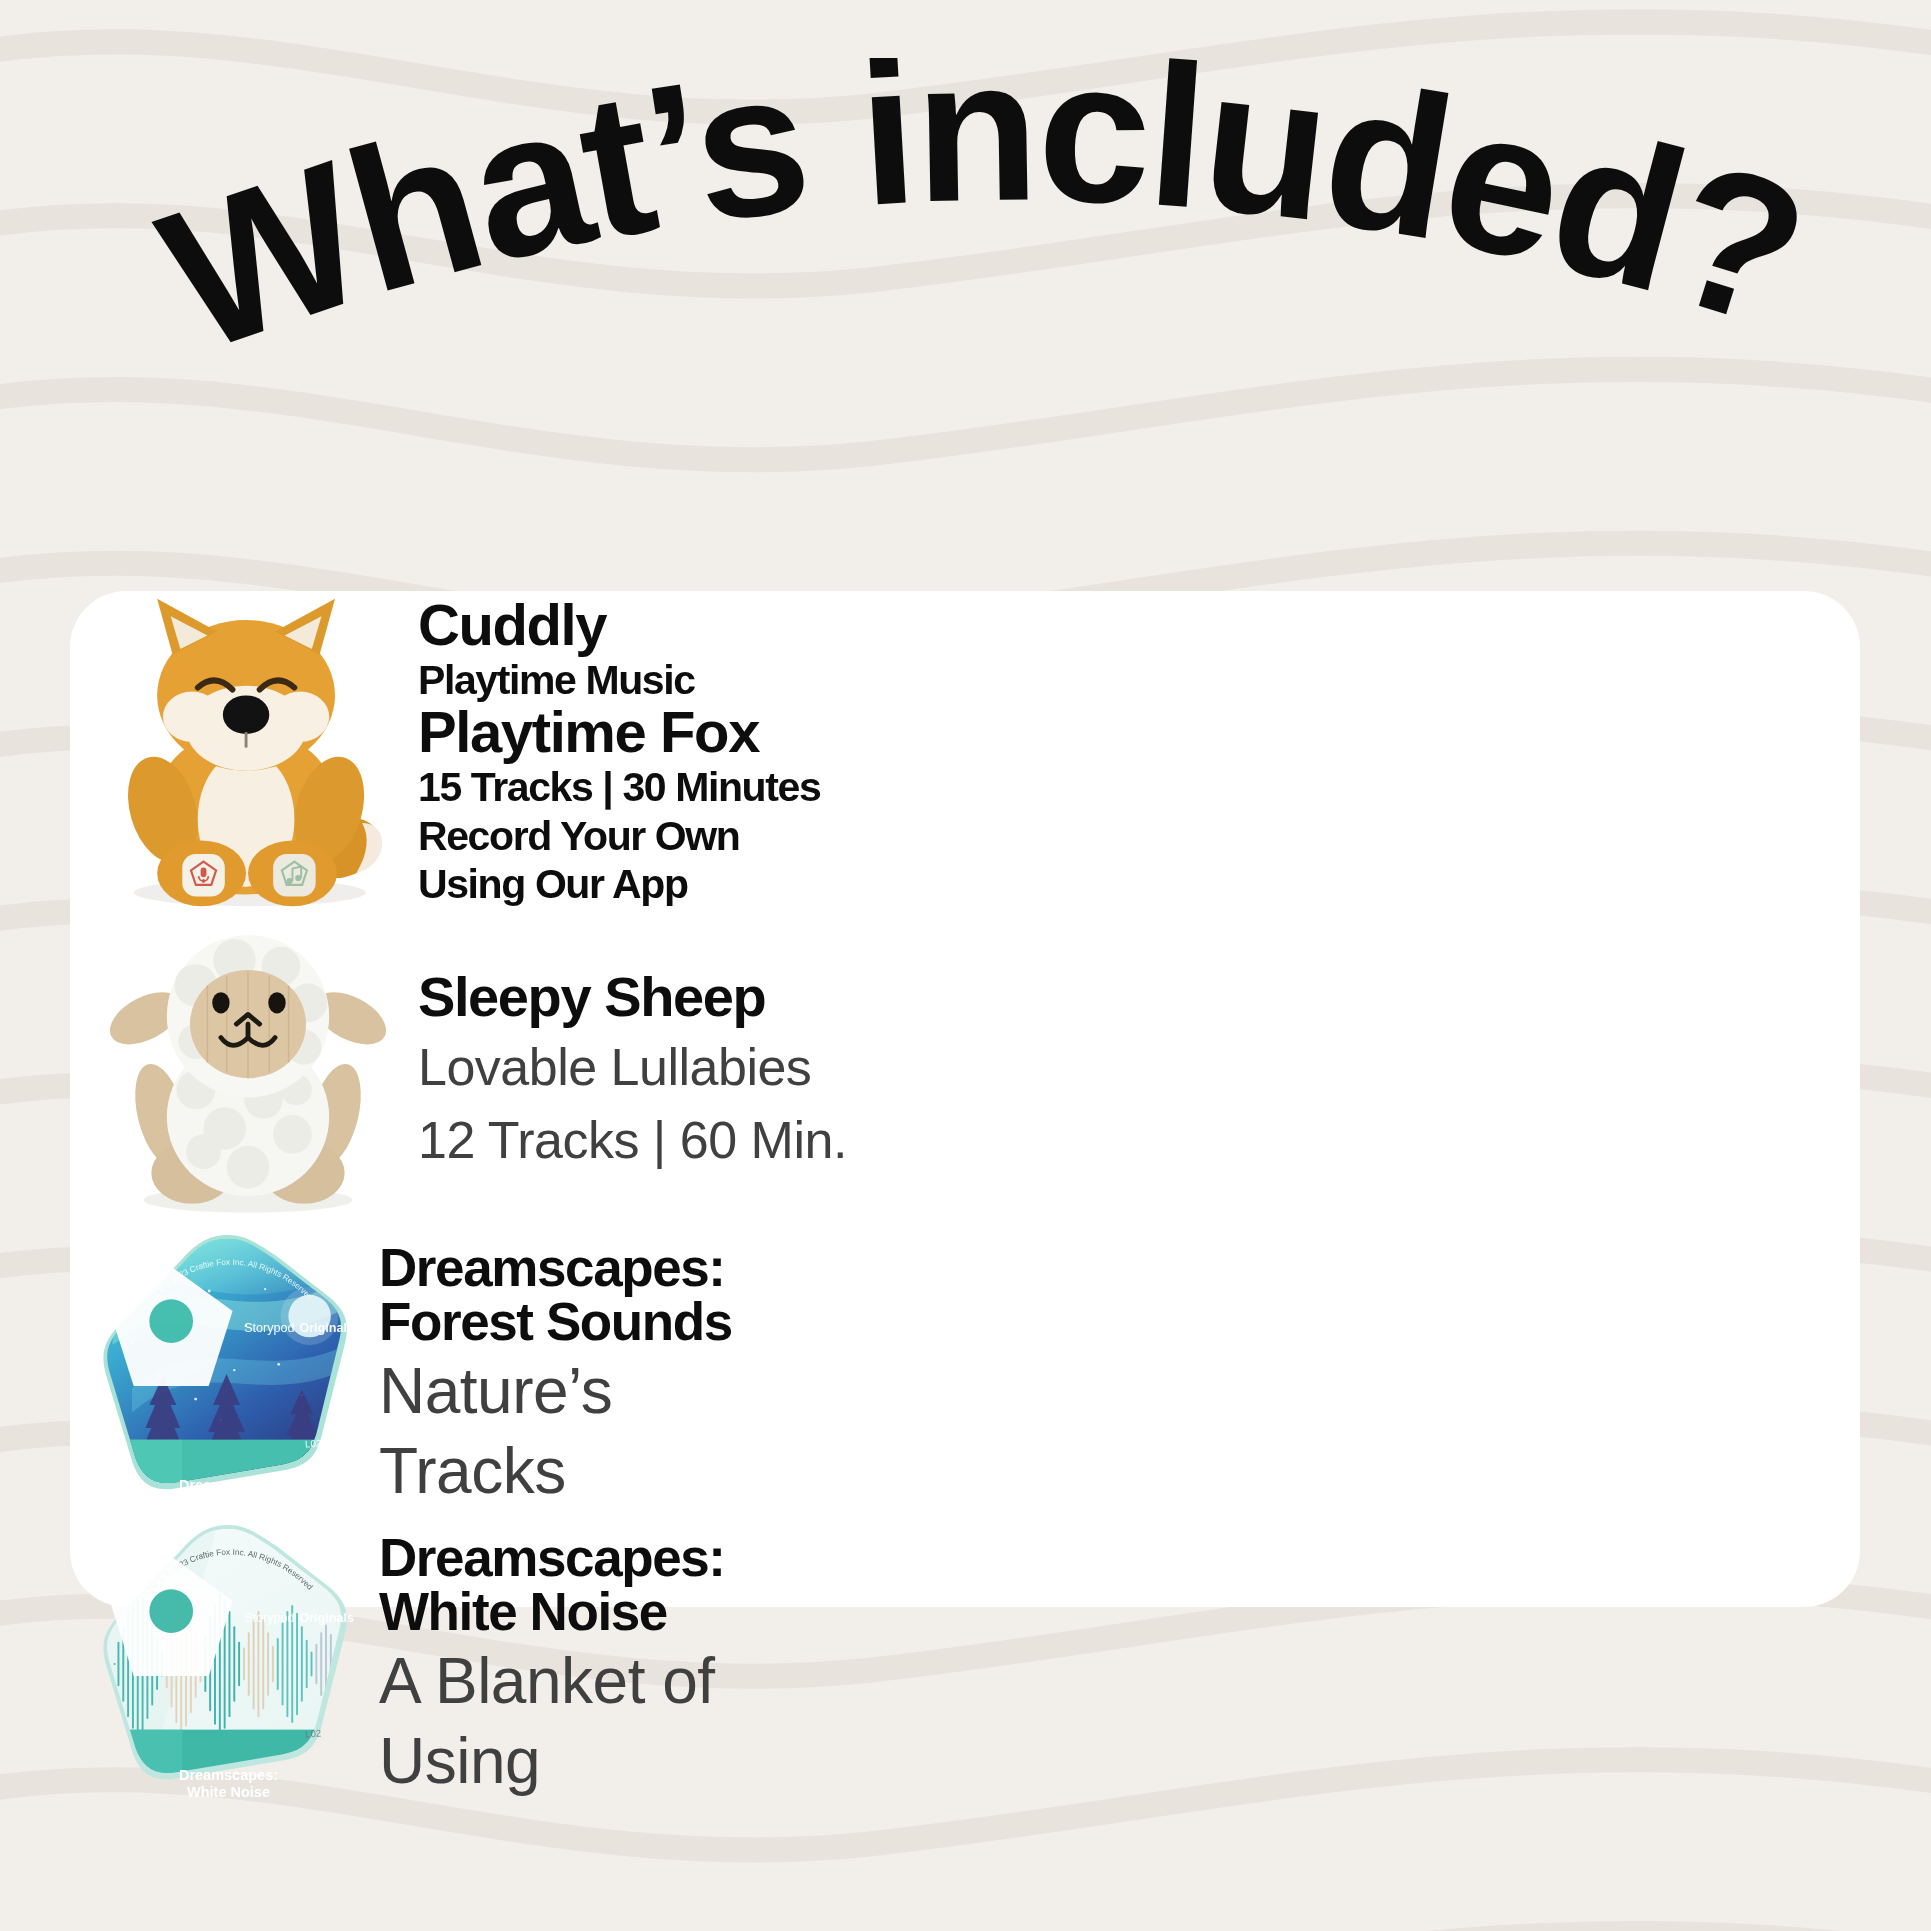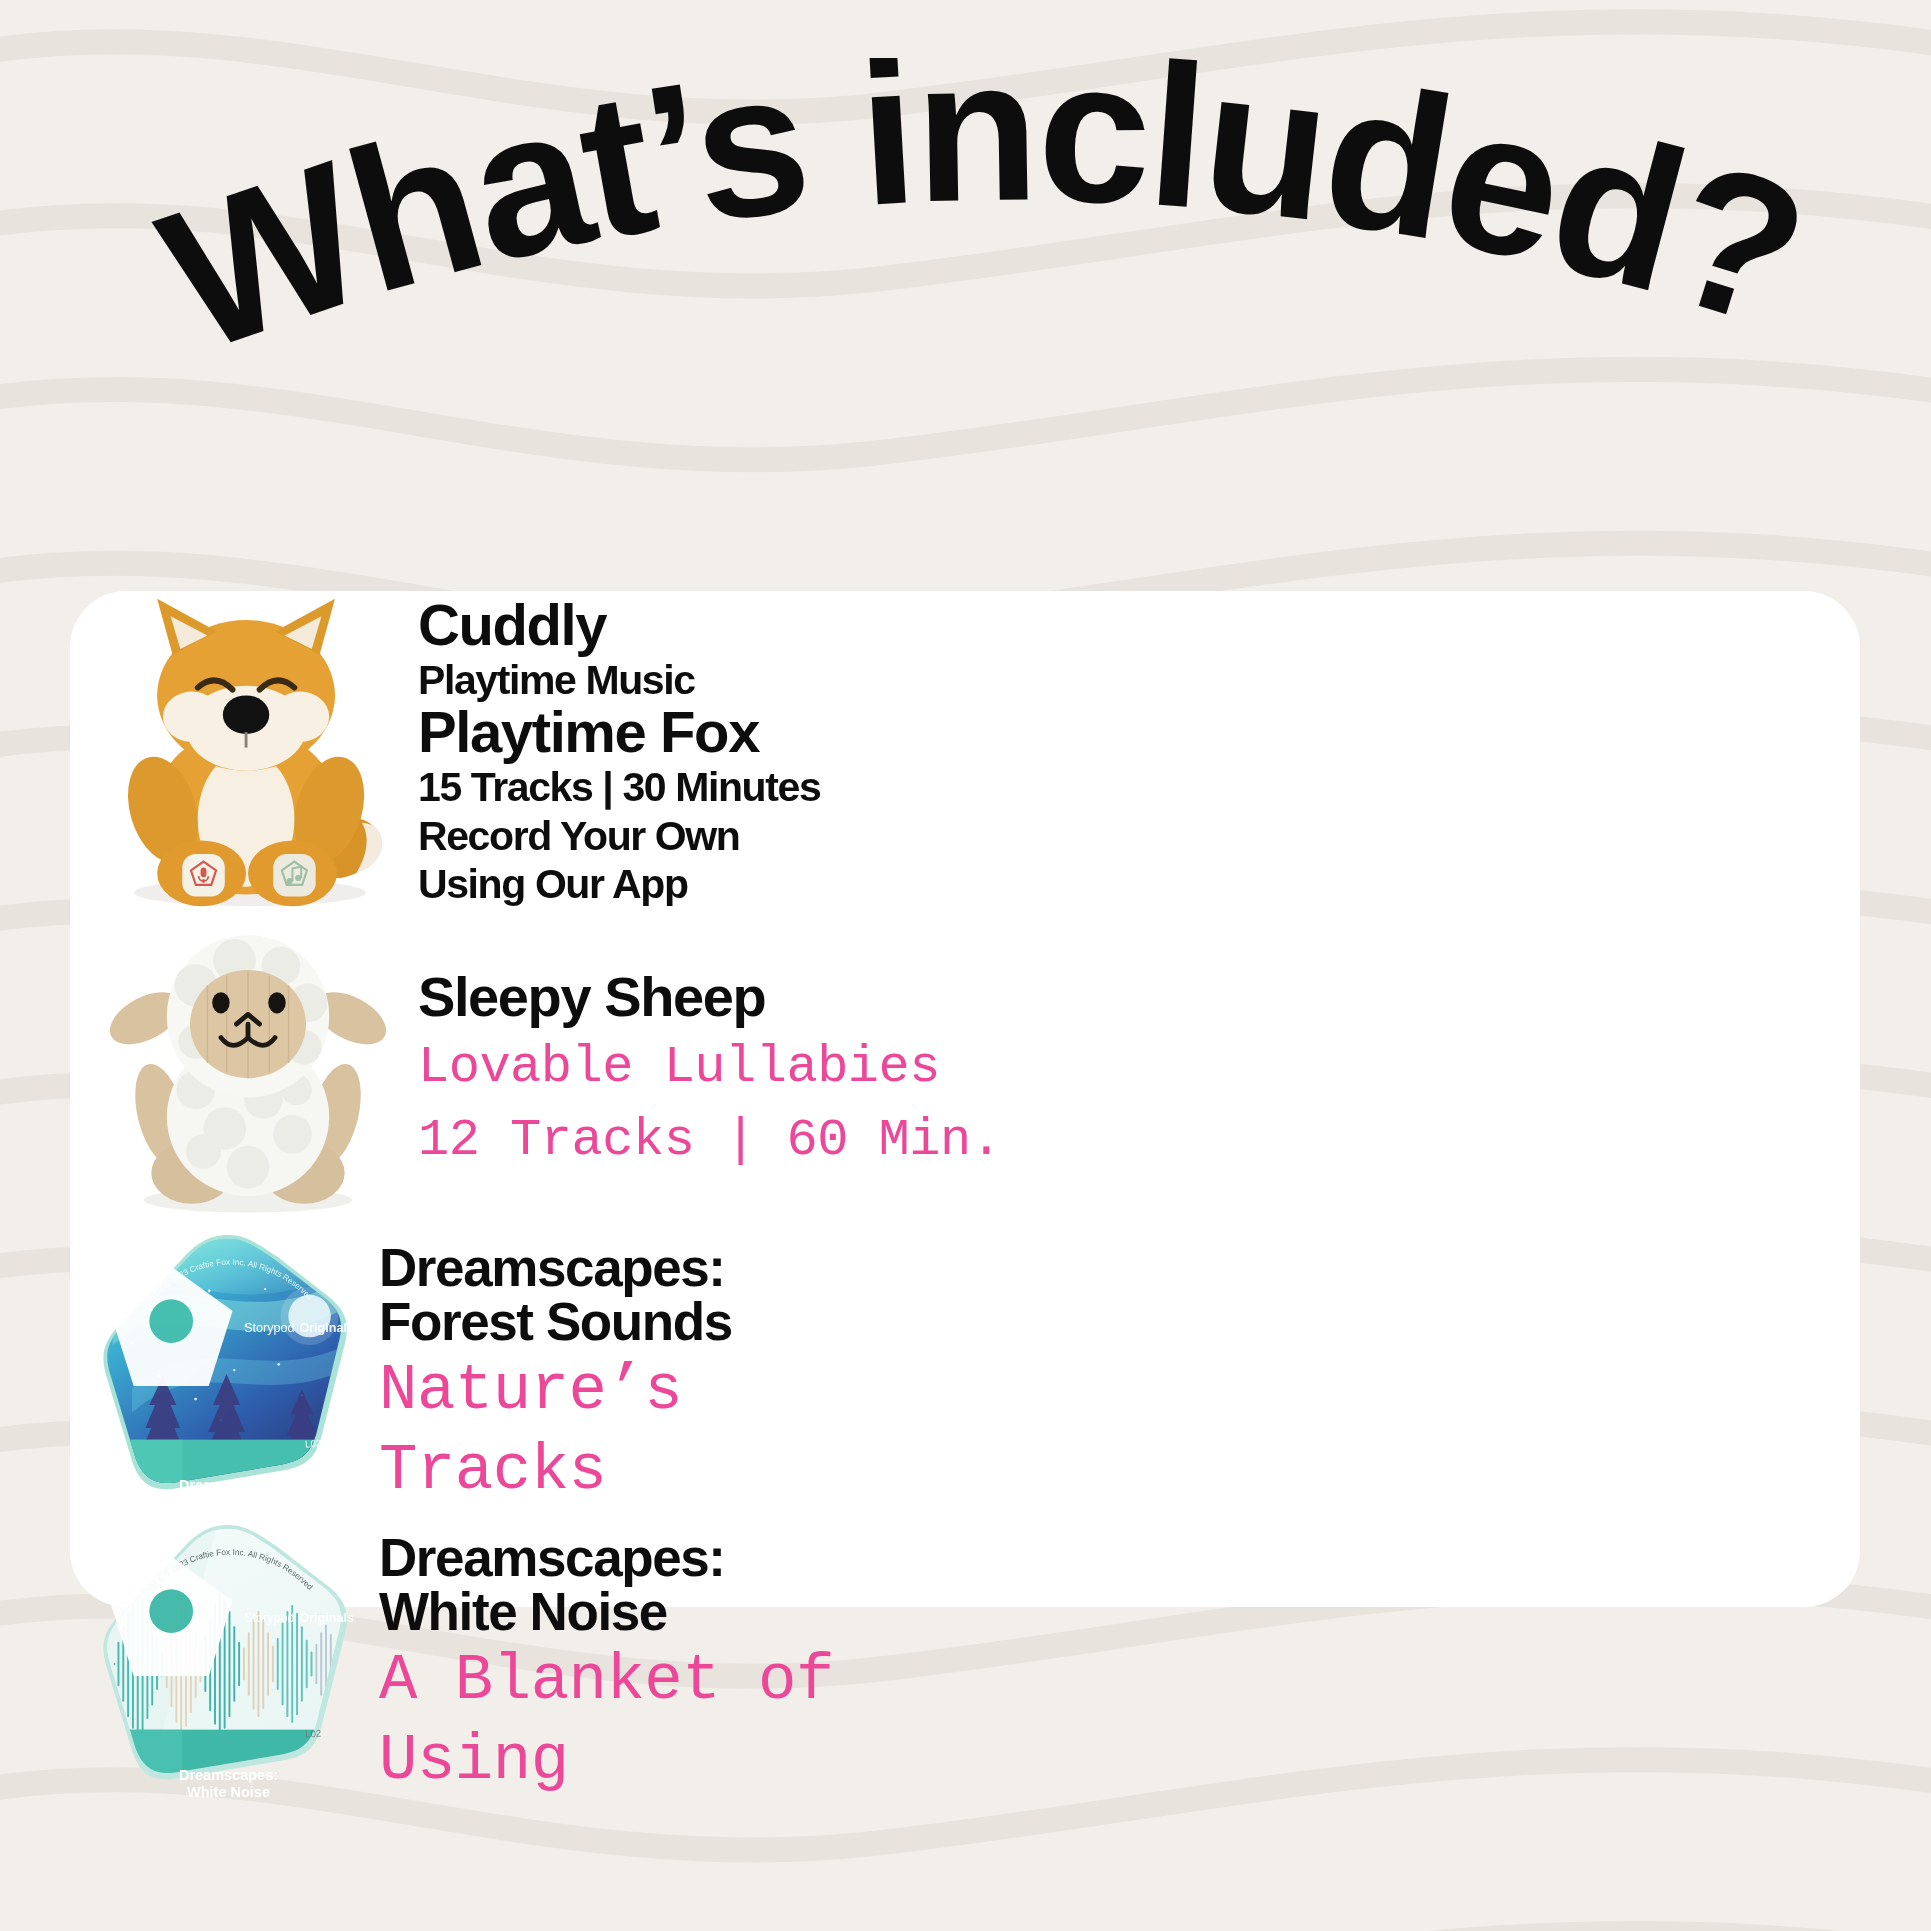--- a/index.html
+++ b/index.html
@@ -45,23 +45,22 @@
     box-sizing:border-box;
   }
   .thumb{flex:0 0 auto;display:flex;align-items:center;justify-content:center;}
   .copy{flex:1 1 auto;padding-left:25px;}
 
   .t-bold{
     font-weight:bold;color:#0d0d0d;line-height:1.02;
     letter-spacing:-1.4px;
   }
   .t-light{
-    font-weight:normal;color:#ec4899;line-height:1.18;
+    font-weight:normal;color:#404040;line-height:1.18;
     letter-spacing:-0.5px;
-    font-family:Liberation Mono, monospace;
   }
 
   
   .fox-title{font-size:58px;}
   .fox-sub{font-size:41px;line-height:1.08;margin-top:3.9px;}
 
   
   .sheep-title{font-size:56px;}
   .sheep-sub{font-size:52px;margin-top:11.6px;}
 

